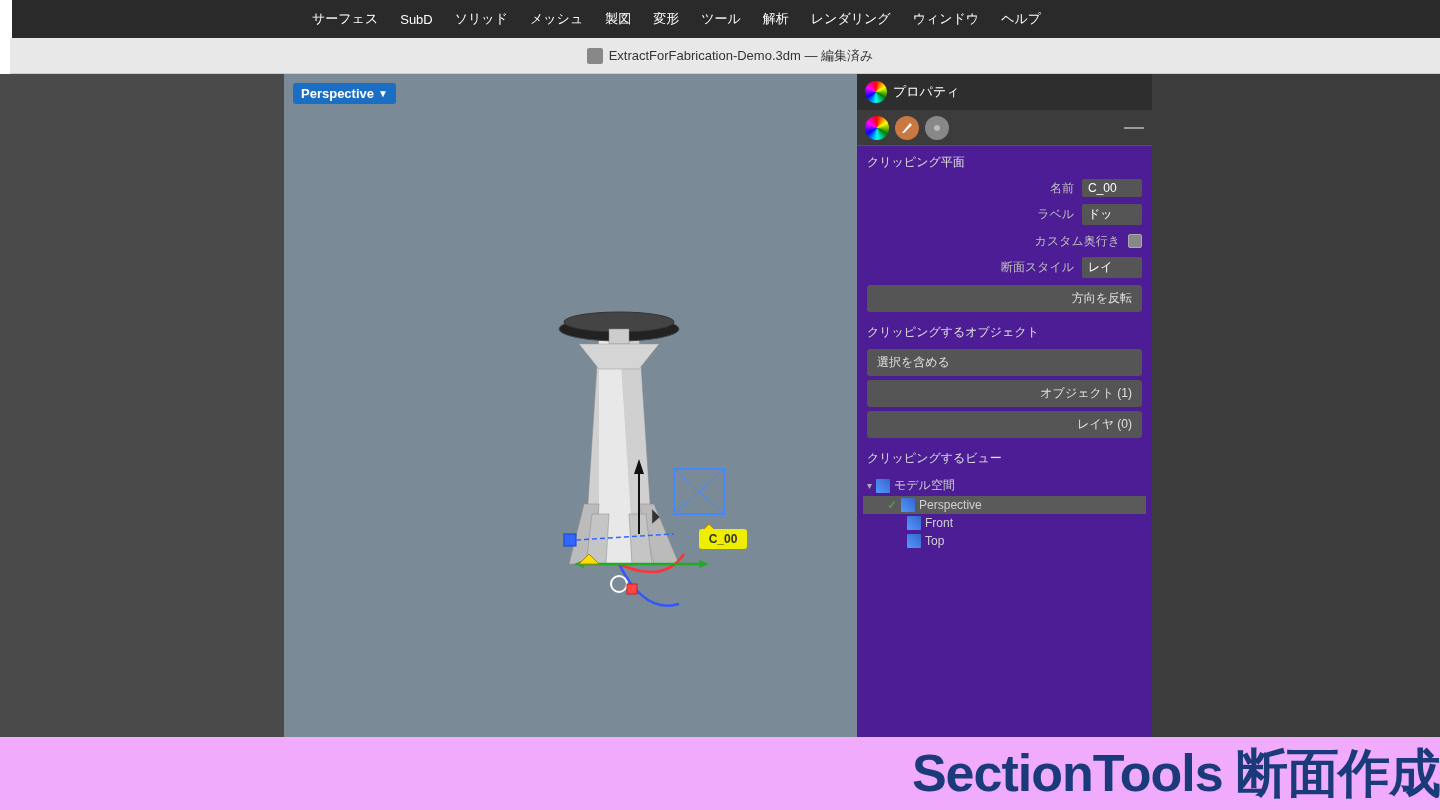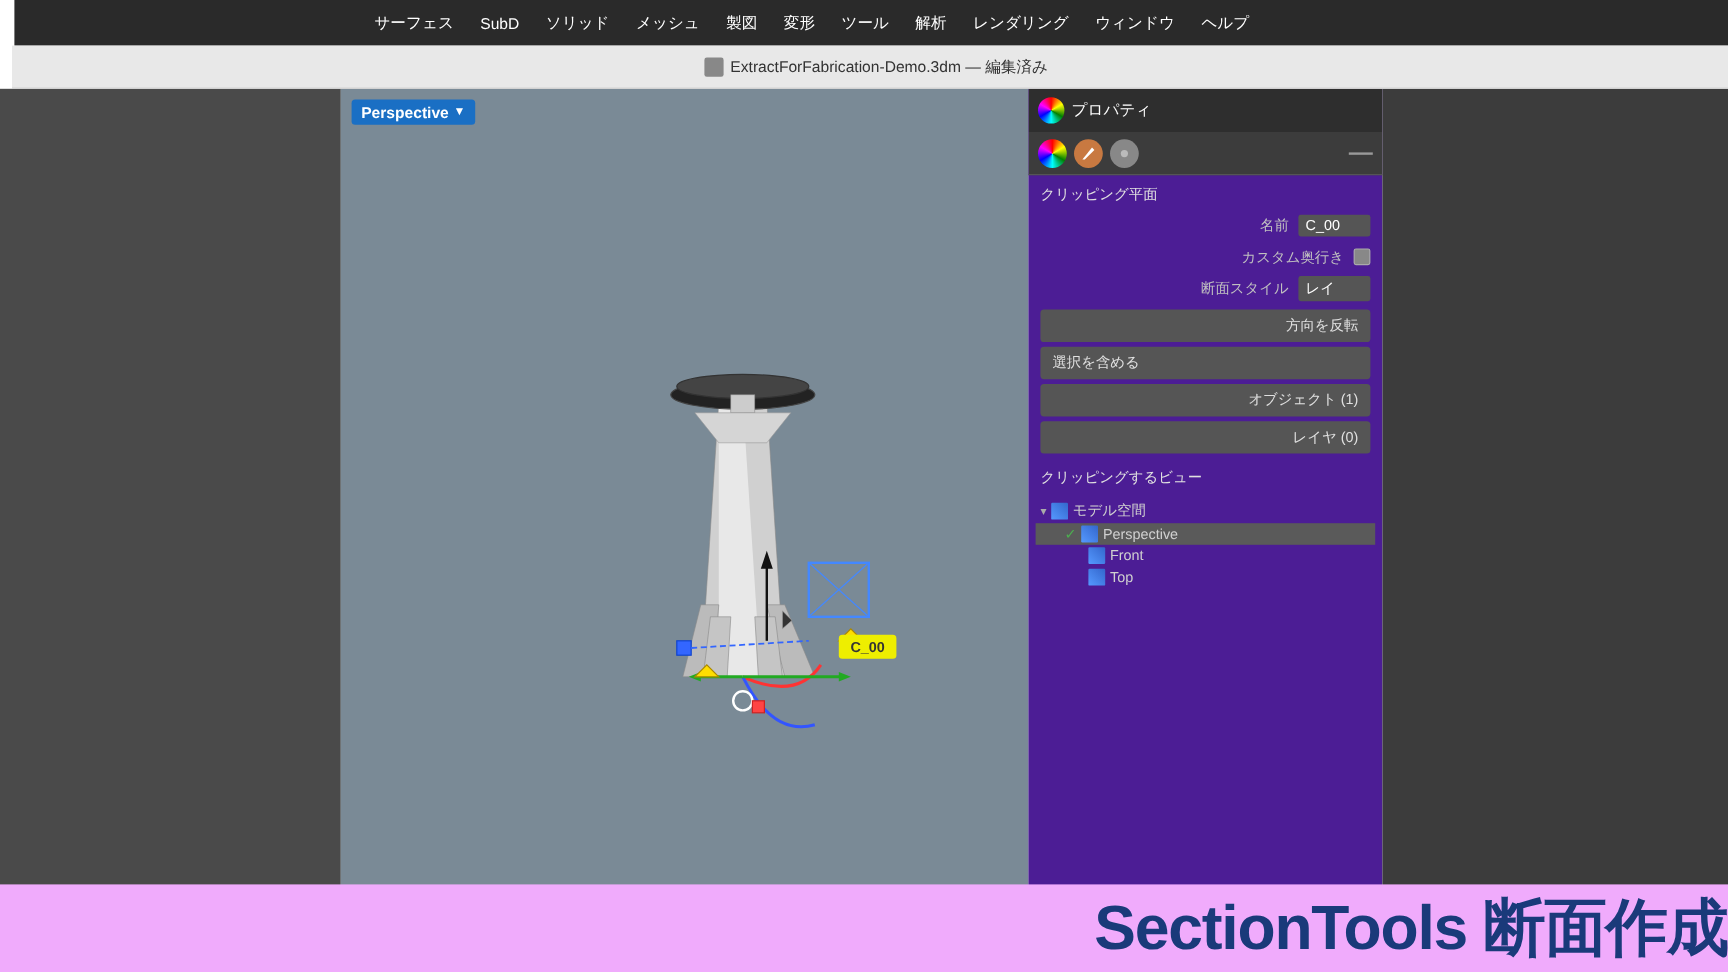--- a/index.html
+++ b/index.html
@@ -371,34 +371,39 @@
     <div style="width:20px; height:2px; background:#999; margin-left:auto;"></div>
   </div>
 
   <div class="section-header">クリッピング平面</div>
 
   <div class="prop-row">
     <span class="prop-label">名前</span>
     <span class="prop-value text-input">C_00</span>
   </div>
 
+  <div class="prop-row">
+    <span class="prop-label">ラベル</span>
+    <span class="prop-value text-input">ドッ</span>
+  </div>
 
   <div class="prop-row">
     <span class="prop-label">カスタム奥行き</span>
     <div class="prop-checkbox"></div>
   </div>
 
 
   <div class="prop-row">
     <span class="prop-label">断面スタイル</span>
     <span class="prop-value text-input">レイ</span>
   </div>
 
   <button class="panel-btn">方向を反転</button>
 
+  <div class="section-header">クリッピングするオブジェクト</div>
   <button class="panel-btn" style="text-align:left;">選択を含める</button>
   <button class="panel-btn">オブジェクト (1)</button>
   <button class="panel-btn">レイヤ (0)</button>
 
   <div class="section-header">クリッピングするビュー</div>
 
   <div class="tree-container">
 
     <div class="tree-item">
       <span class="expand-icon">▾</span>

